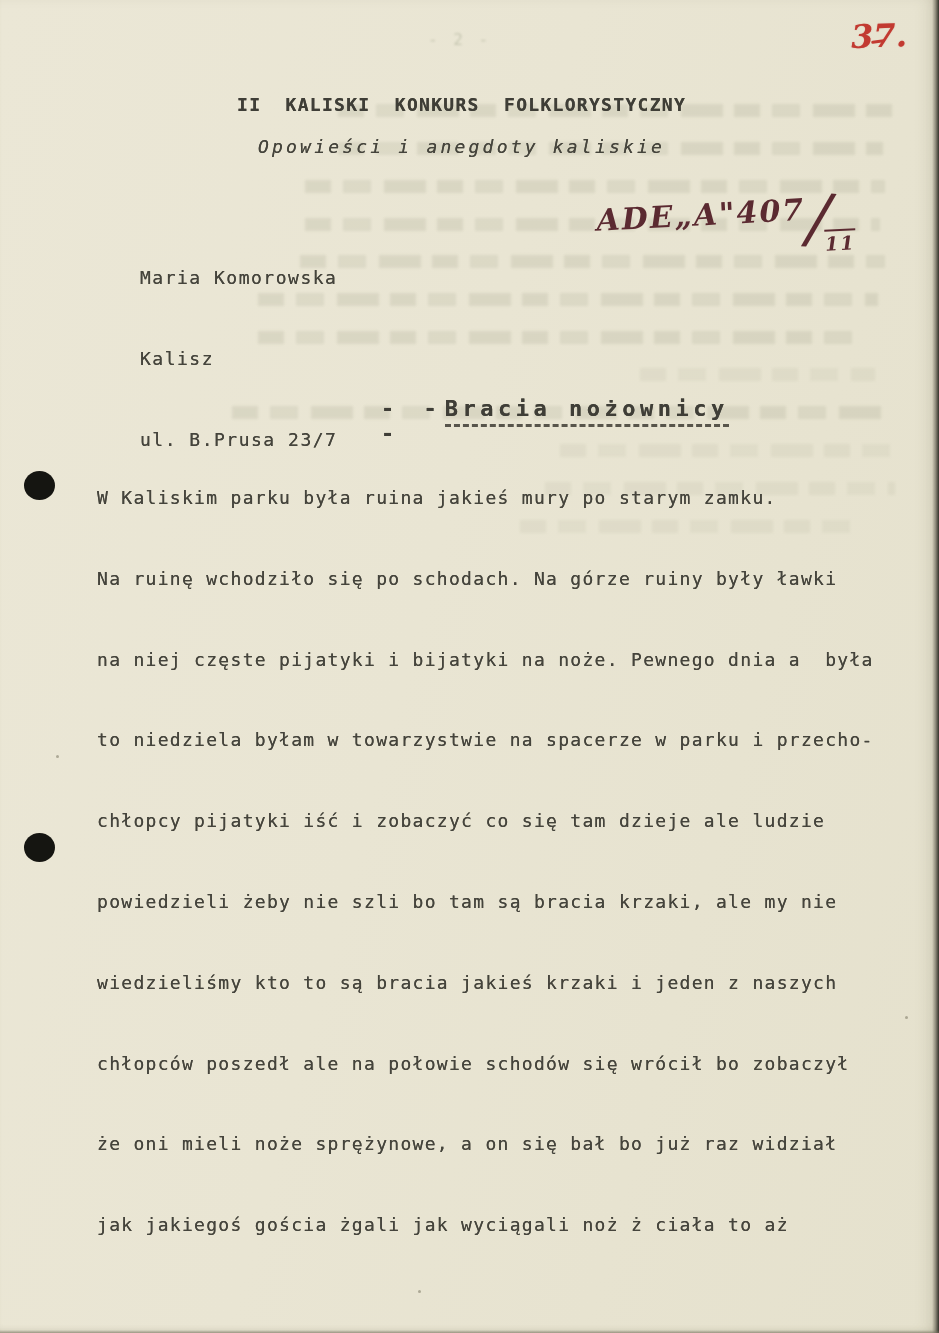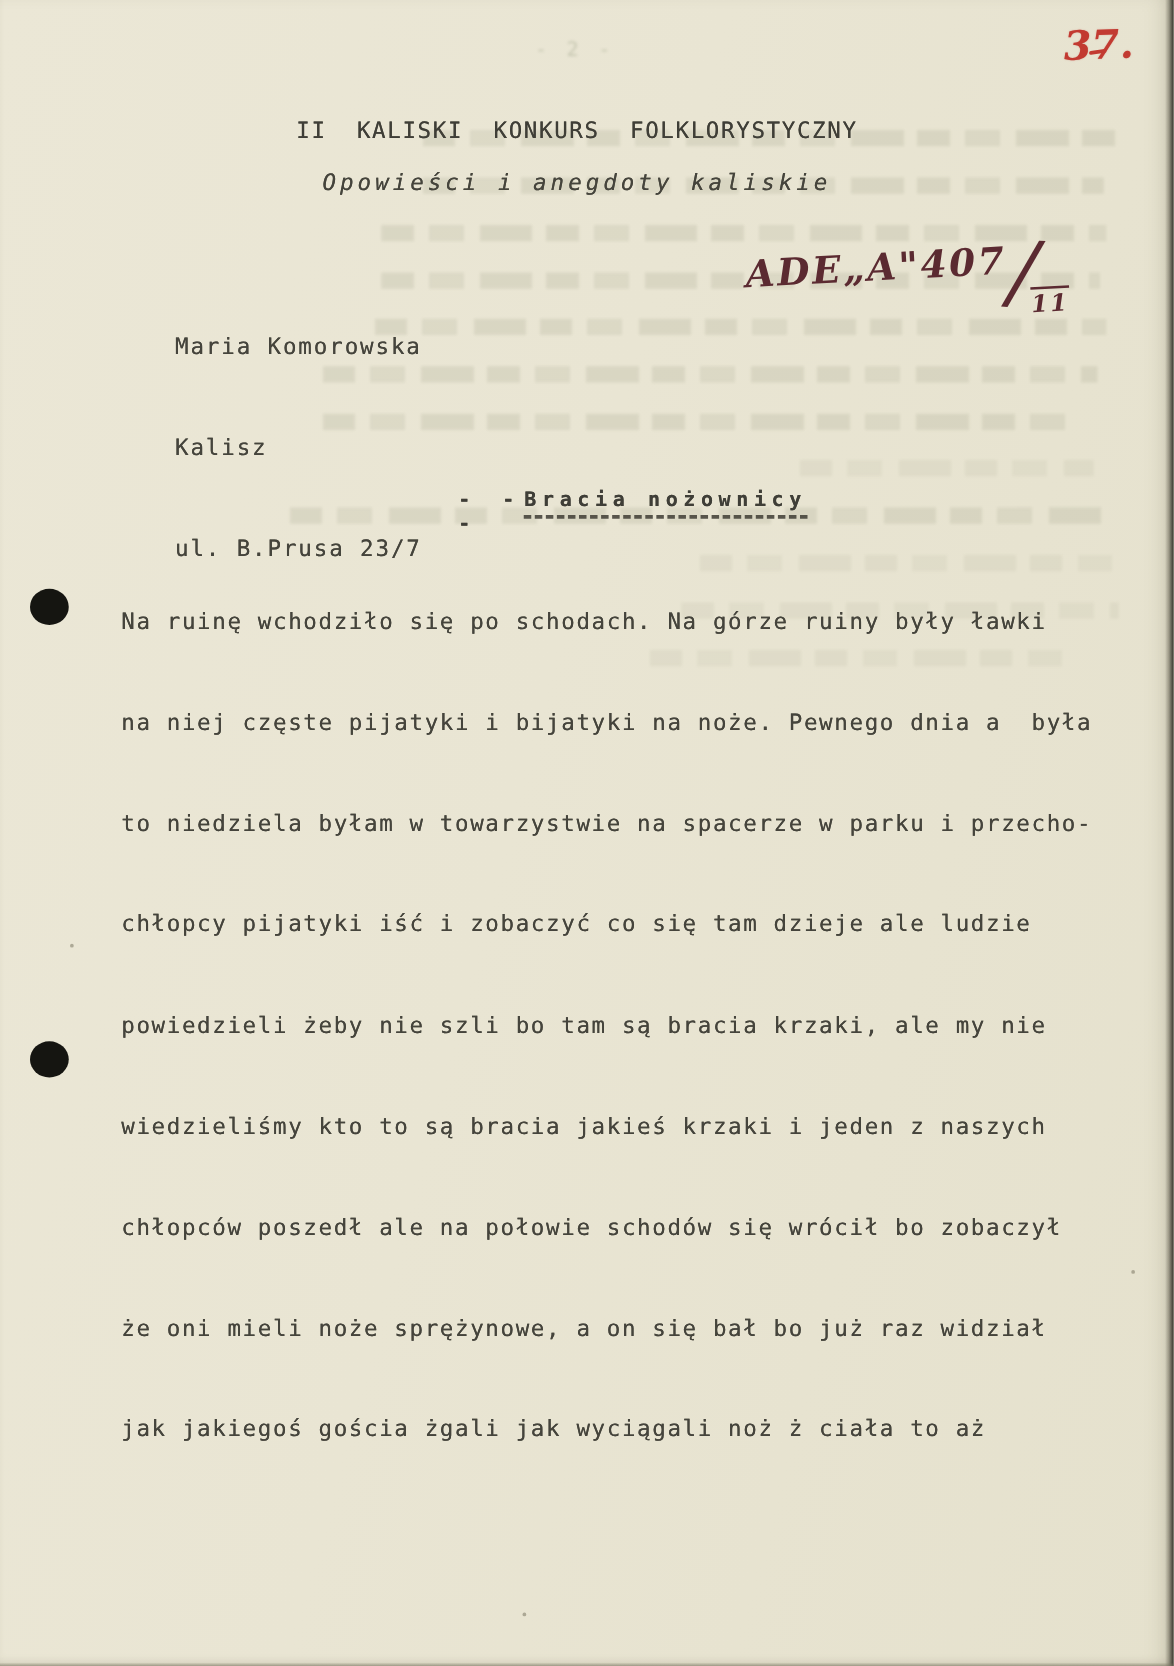--- a/index.html
+++ b/index.html
@@ -80,27 +80,27 @@
     line-height: 0; vertical-align: -22px; margin: 0 -4px 0 2px;
     transform: rotate(6deg);
   }
   .annotation .frac {
     display: inline-block; font-size: 19px; vertical-align: -32px;
     border-top: 2px solid currentColor; padding-top: 1px; margin-left: -4px;
   }
 
   
   .typed { position: absolute; white-space: pre; text-shadow: 0 0 .5px rgba(58,56,48,.85); }
-  .hdr1 { left: 237px; top: 94px;  font-size: 18px; letter-spacing: 1.3px; color: #3f3e37; }
+  .hdr1 { left: 237px; top: 94px;  font-size: 18px; letter-spacing: 1.3px; color: #3f3e37; font-weight: bold; }
   .hdr2 { left: 258px; top: 136px; font-size: 18px; letter-spacing: 3.2px; color: #45443c; font-style: italic; }
   .author-block { left: 140px; top: 225px; font-size: 18px; letter-spacing: 1.5px; }
   .author-block div { height: 38.8px; }
 
   .story-title {
-    left: 310px; top: 371px; font-size: 16px; letter-spacing: 4.5px;
+    left: 310px; top: 371px; font-size: 22px; letter-spacing: 4.5px;
     color: #3f3e37; font-weight: 600;
   }
   .story-title .word {
     border-bottom: 3px dashed rgba(62,60,52,.85);
     padding-bottom: 3px;
   }
   .story-title .dash { letter-spacing: 8px; font-weight: 700; }
 
   .story-lines { left: 97px; top: 445px; font-size: 18px; letter-spacing: 1.3px; }
   .story-lines .line { height: 38.8px; }
@@ -145,20 +145,21 @@
   <div class="annotation">
     <span>ADE„A"407</span><span class="slash">/</span><span class="frac">11</span>
   </div>
 
   <div class="typed story-title">
     <span class="dash">- -</span><span class="word">Bracia nożownicy</span>
     <span class="dash">-</span>
   </div>
 
   <div class="typed story-lines">
+    <div class="line">W Kaliskim parku była ruina jakieś mury po starym zamku.</div>
     <div class="line">Na ruinę wchodziło się po schodach. Na górze ruiny były ławki</div>
     <div class="line">na niej częste pijatyki i bijatyki na noże. Pewnego dnia a  była</div>
     <div class="line">to niedziela byłam w towarzystwie na spacerze w parku i przecho-</div>
     <div class="line">chłopcy pijatyki iść i zobaczyć co się tam dzieje ale ludzie</div>
     <div class="line">powiedzieli żeby nie szli bo tam są bracia krzaki, ale my nie</div>
     <div class="line">wiedzieliśmy kto to są bracia jakieś krzaki i jeden z naszych</div>
     <div class="line">chłopców poszedł ale na połowie schodów się wrócił bo zobaczył</div>
     <div class="line">że oni mieli noże sprężynowe, a on się bał bo już raz widział</div>
     <div class="line">jak jakiegoś gościa żgali jak wyciągali noż ż ciała to aż</div>
     

